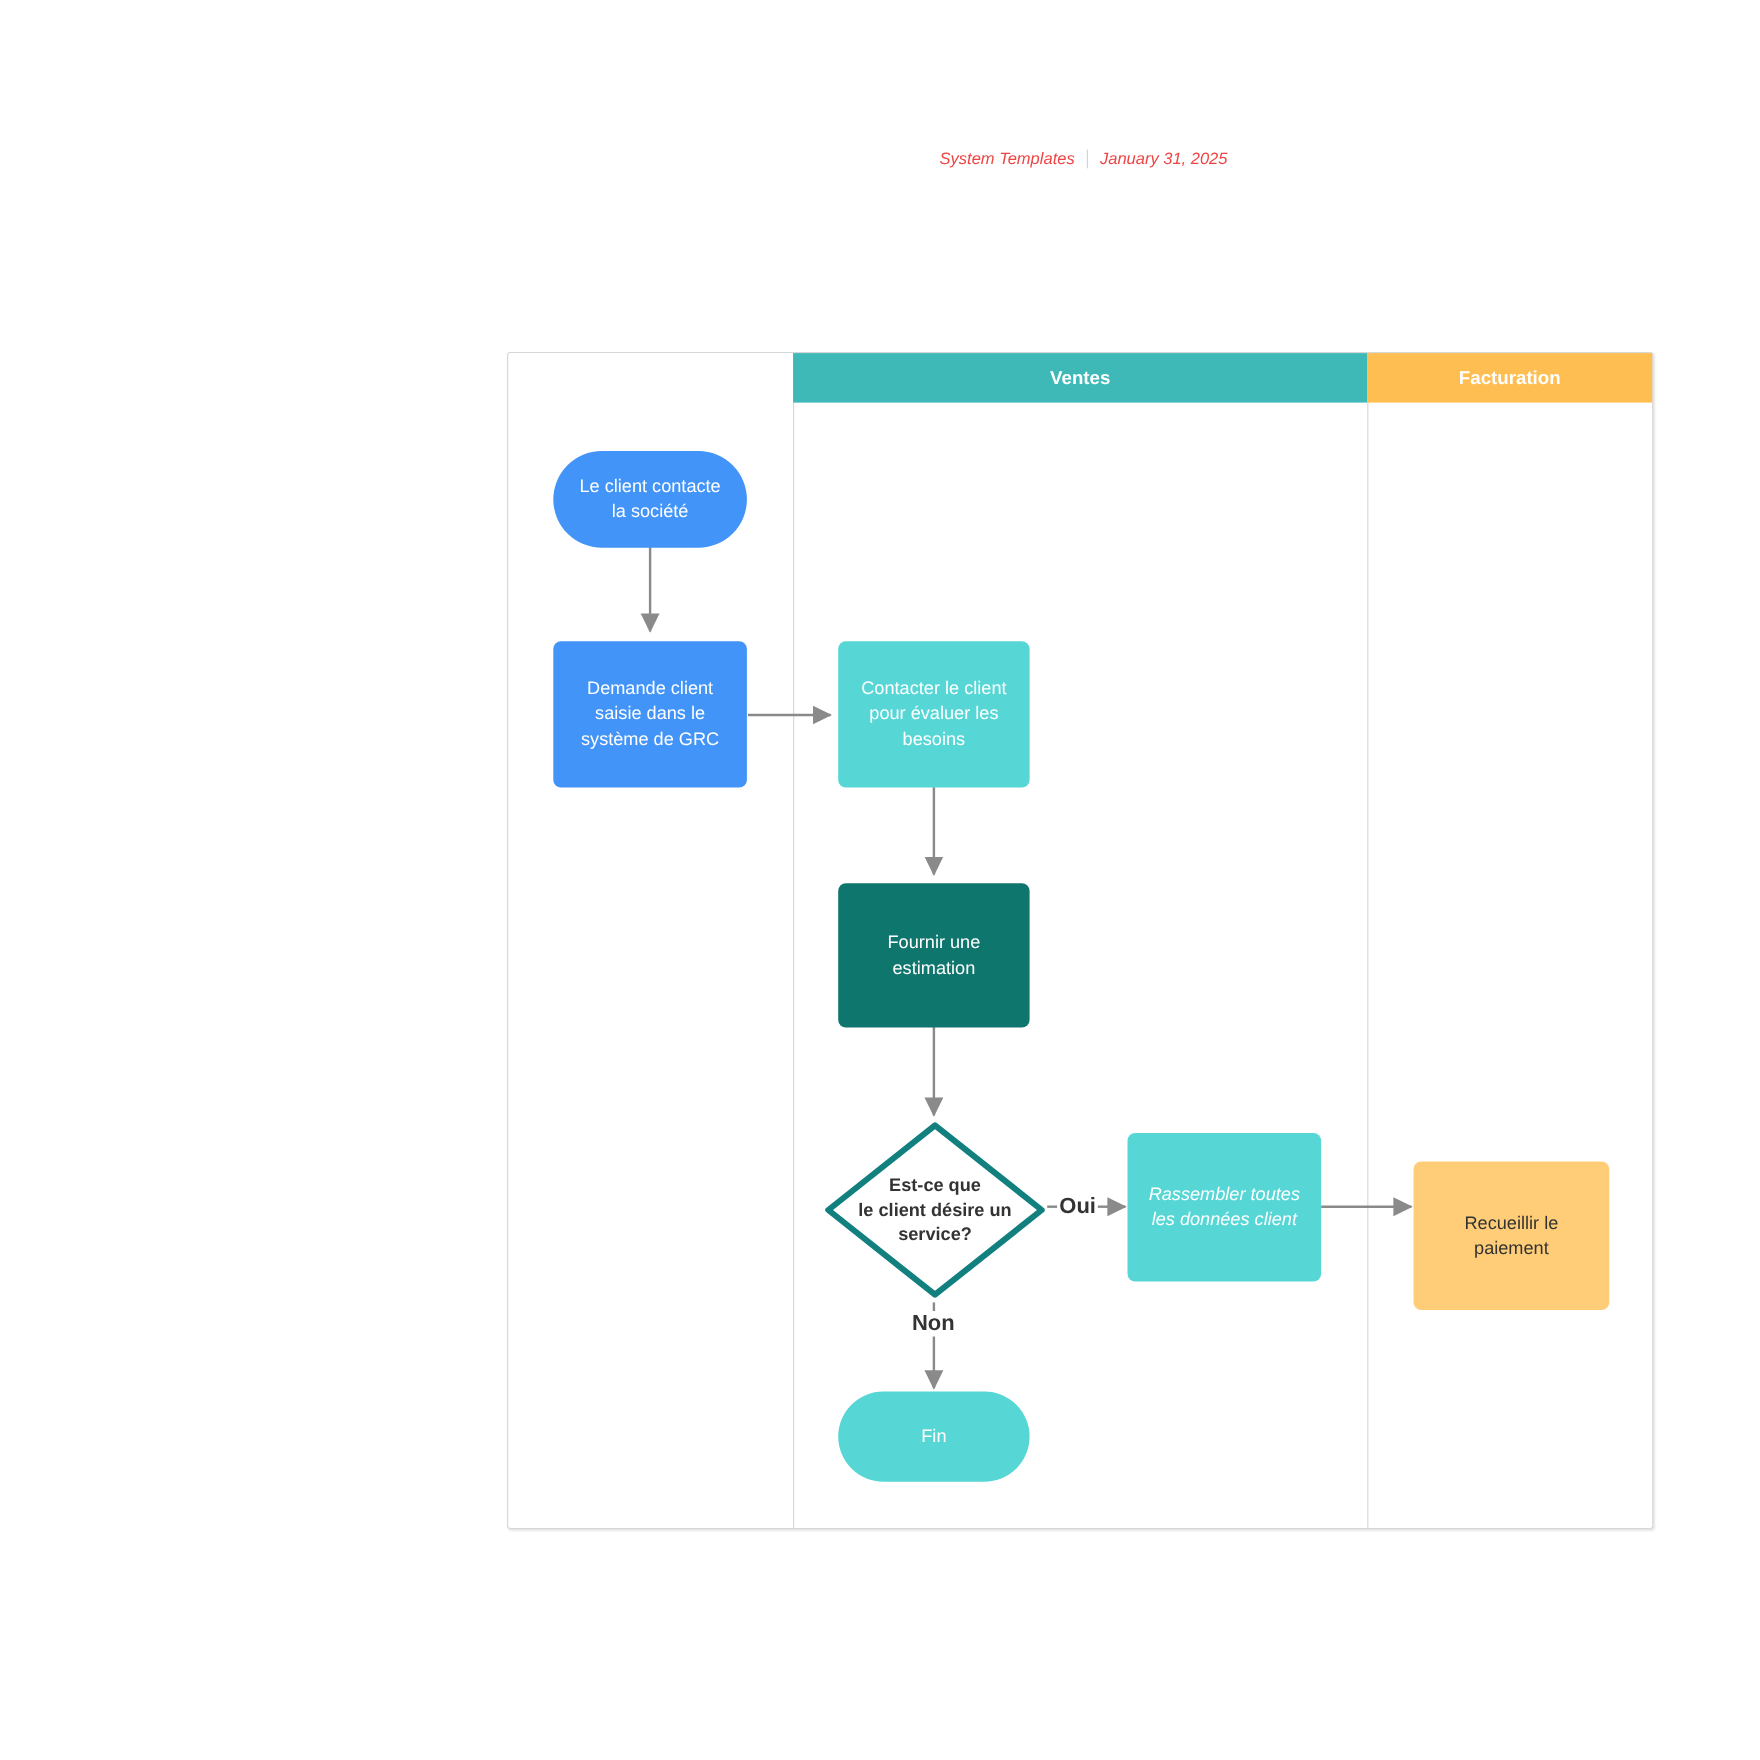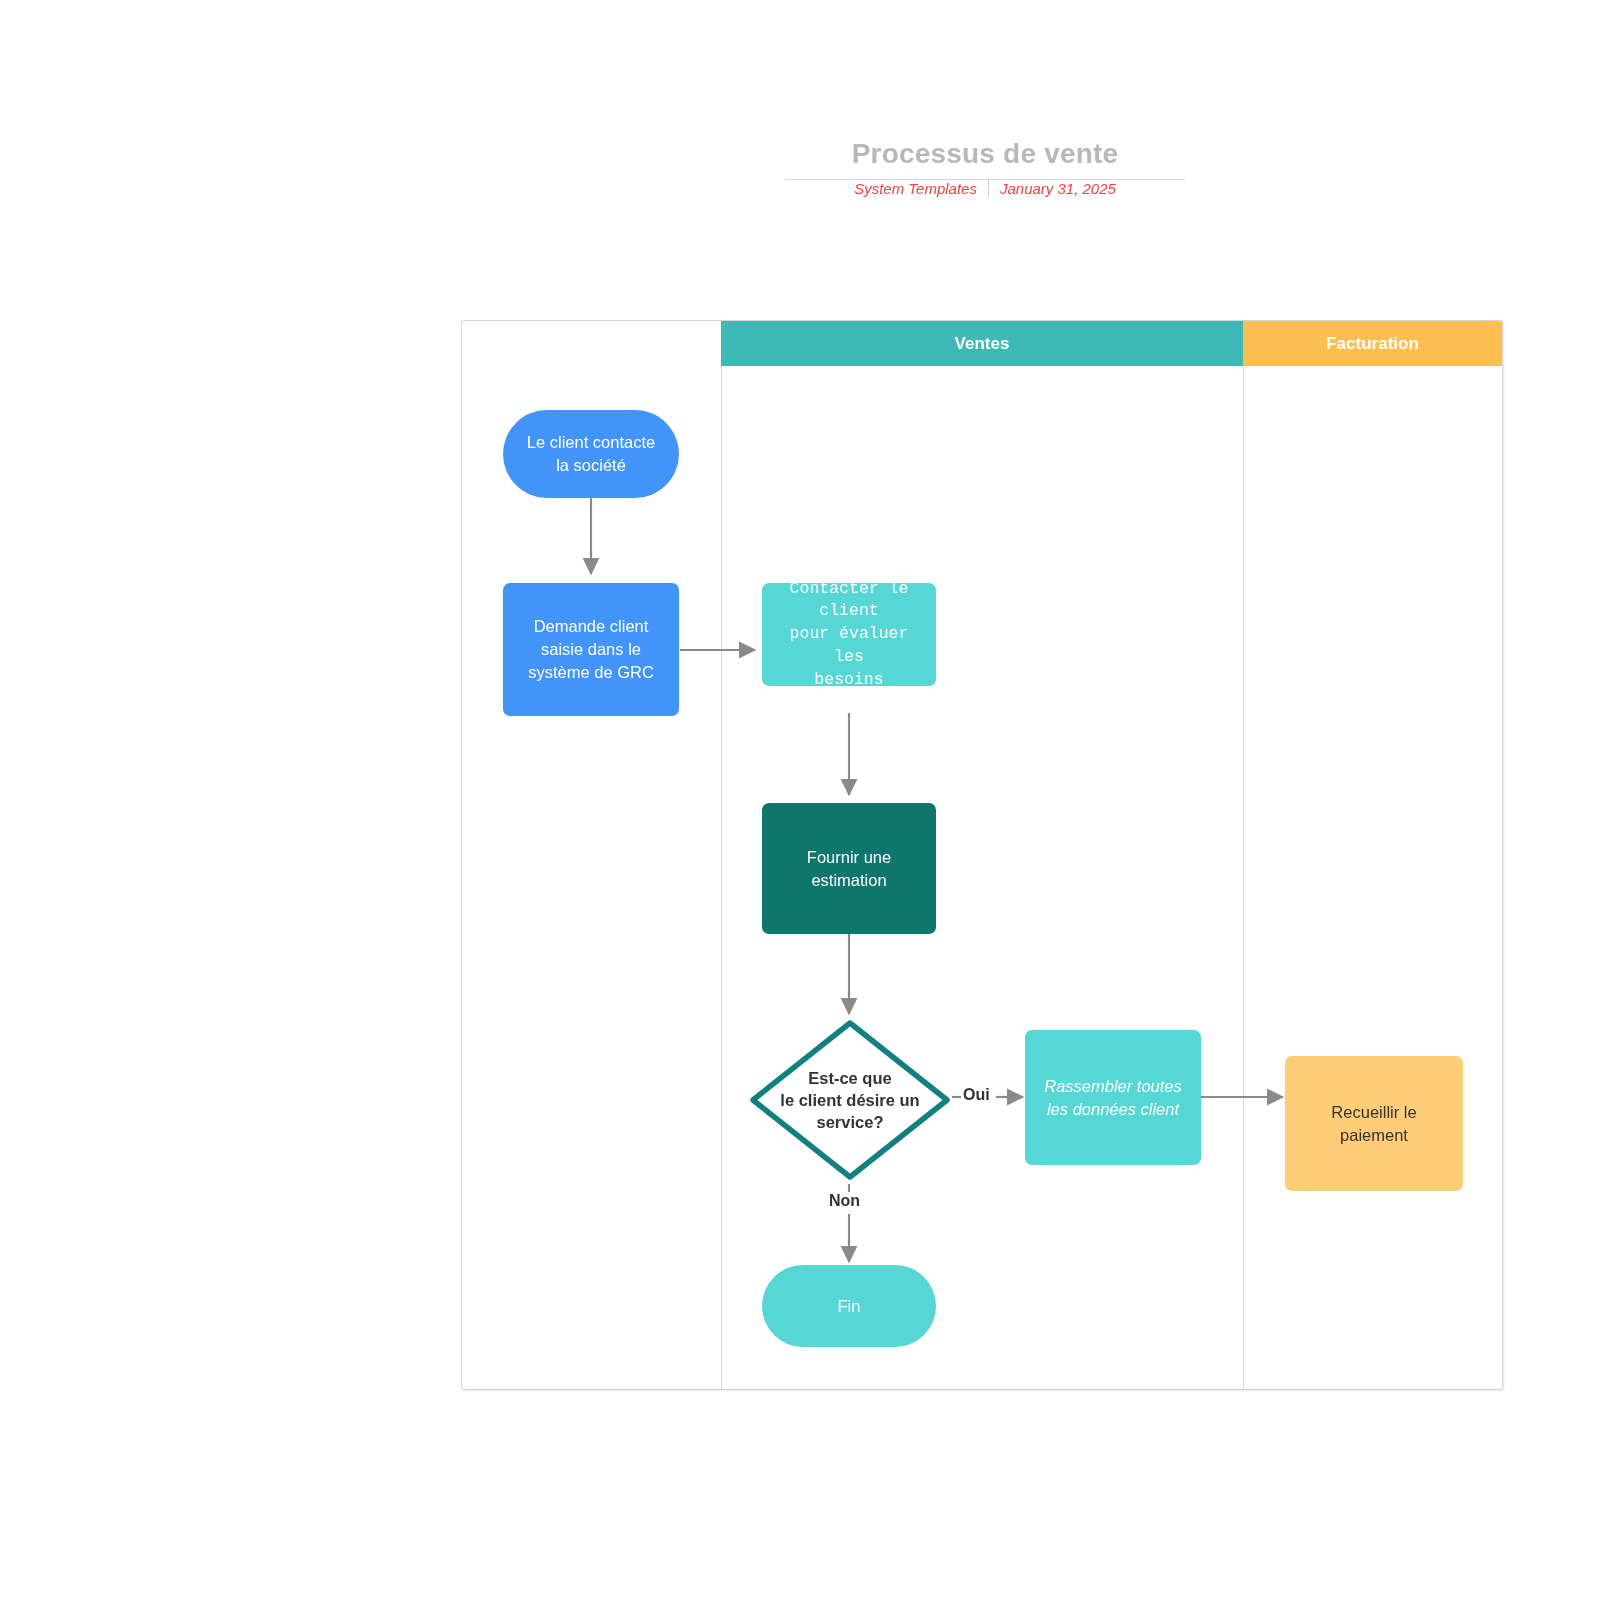--- a/index.html
+++ b/index.html
@@ -128,32 +128,31 @@
 
   
   #connectors {
     position: absolute;
     left: 0; top: 0;
     width: 1600px; height: 1600px;
     pointer-events: none;
   }
   .edge-label {
     position: absolute;
-    font-size: 16px;
+    font-size: 20px;
     font-weight: bold;
     color: #333333;
     background: #ffffff;
     padding: 0 2px;
   }
 </style>
 </head>
 <body>
 
 <div id="title-block">
-  <div id="doc-title">Processus de vente</div>
   <div id="doc-meta">
     <span>System Templates</span>
     <span class="divider"></span>
     <span>January 31, 2025</span>
   </div>
 </div>
 
 <div id="lane-frame">
 
   <div class="lane" style="left:0; width:259px;"></div>
@@ -191,21 +190,21 @@
   <line x1="849" y1="1214" x2="849" y2="1262" stroke="#8a8a8a" stroke-width="2.2" marker-end="url(#arrow)"></line>
 </svg>
 
 <div class="node terminal" style="left:503px; top:410px; width:176px; height:88px; background:#4294f8; color:#ffffff;">Le client contacte
 la société</div>
 
 <div class="node process" style="left:503px; top:583px; width:176px; height:133px; background:#4294f8; color:#ffffff;">Demande client
 saisie dans le
 système de GRC</div>
 
-<div class="node process" style="left:762px; top:583px; width:174px; height:103px; background:#57d6d6; color:#ffffff;font-family:Liberation Mono, monospace;">Contacter le client
+<div class="node process" style="left:762px; top:583px; width:174px; height:133px; background:#57d6d6; color:#ffffff;">Contacter le client
 pour évaluer les
 besoins</div>
 
 <div class="node process" style="left:762px; top:803px; width:174px; height:131px; background:#0f766e; color:#ffffff;">Fournir une
 estimation</div>
 
 <div id="decision-node">
   <svg width="204" height="164" viewBox="0 0 204 164" xmlns="http://www.w3.org/2000/svg">
     <polygon points="102,5 199,82 102,159 5,82" fill="#ffffff" stroke="#138080" stroke-width="5.5" stroke-linejoin="round"></polygon>
   </svg>

